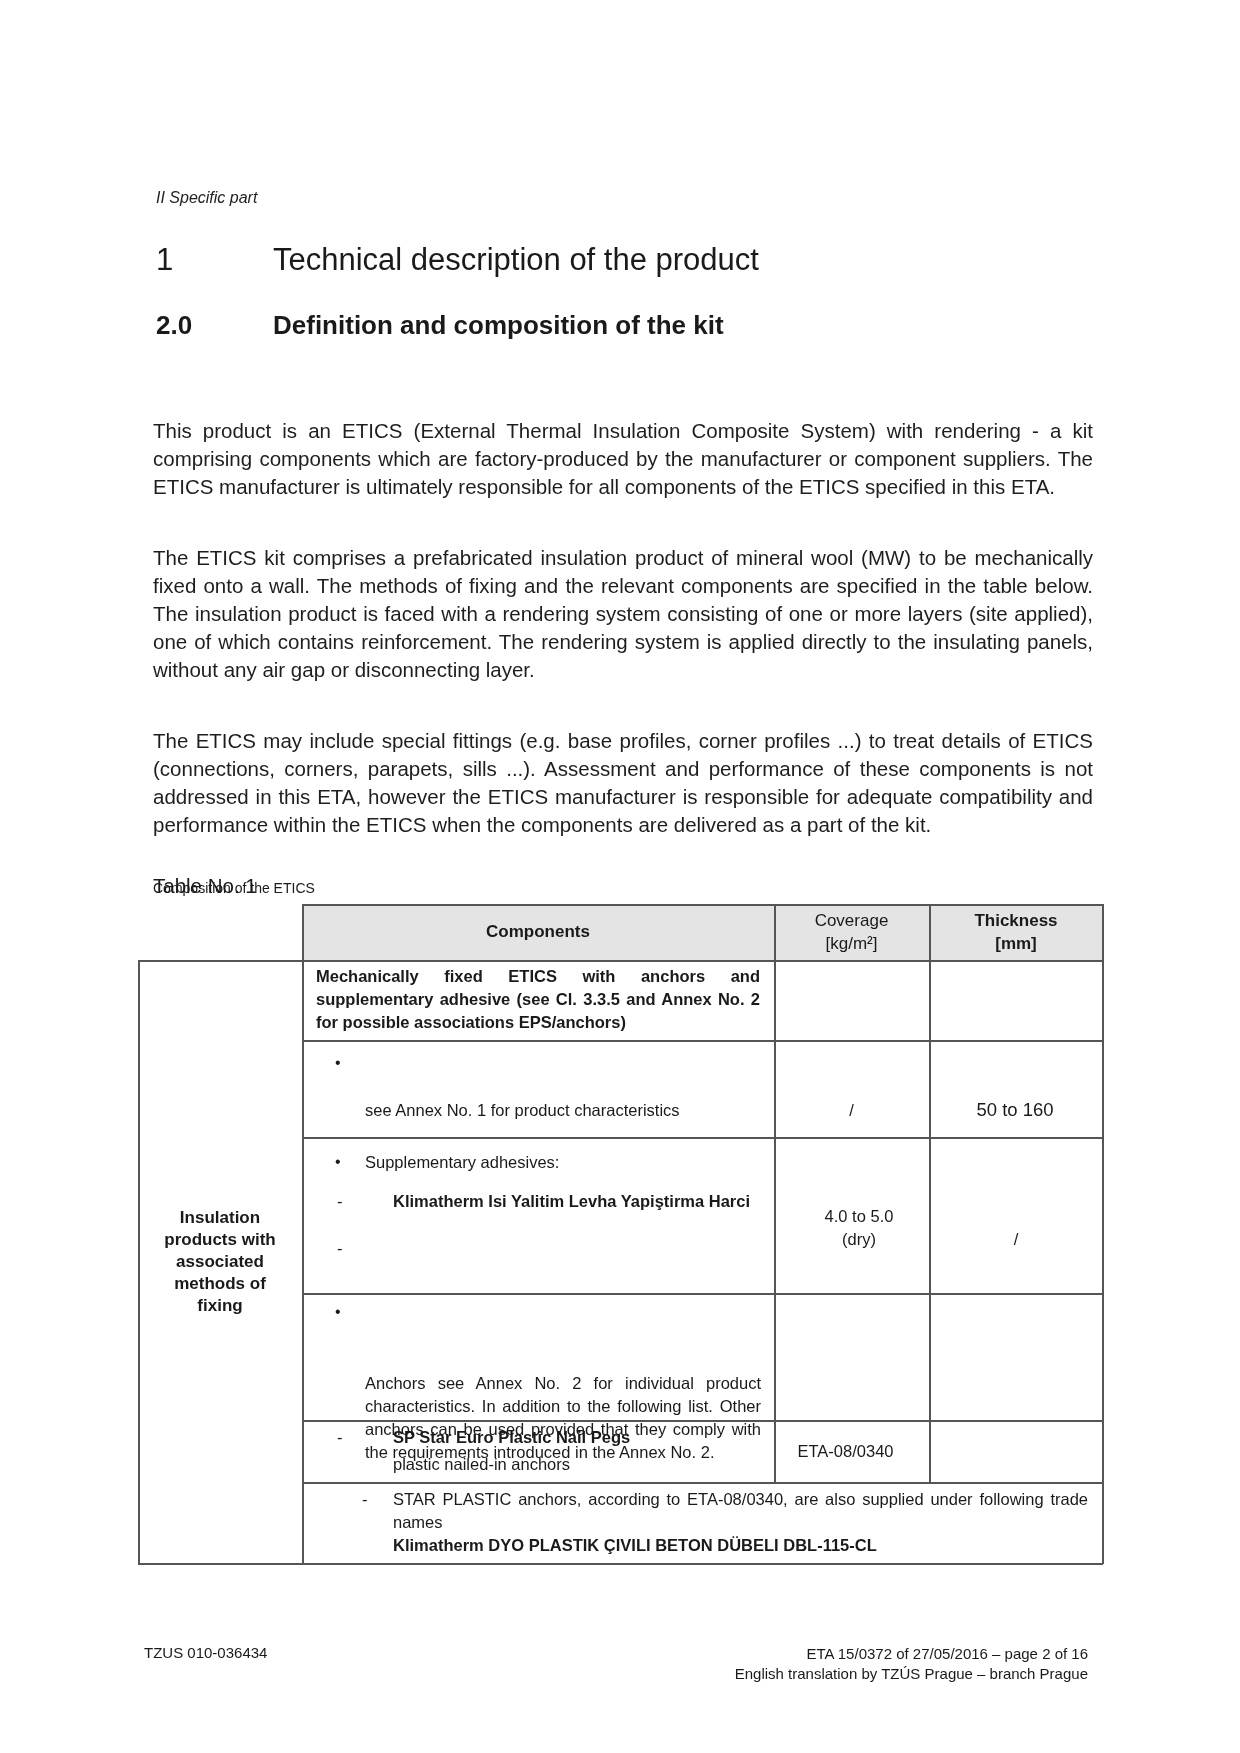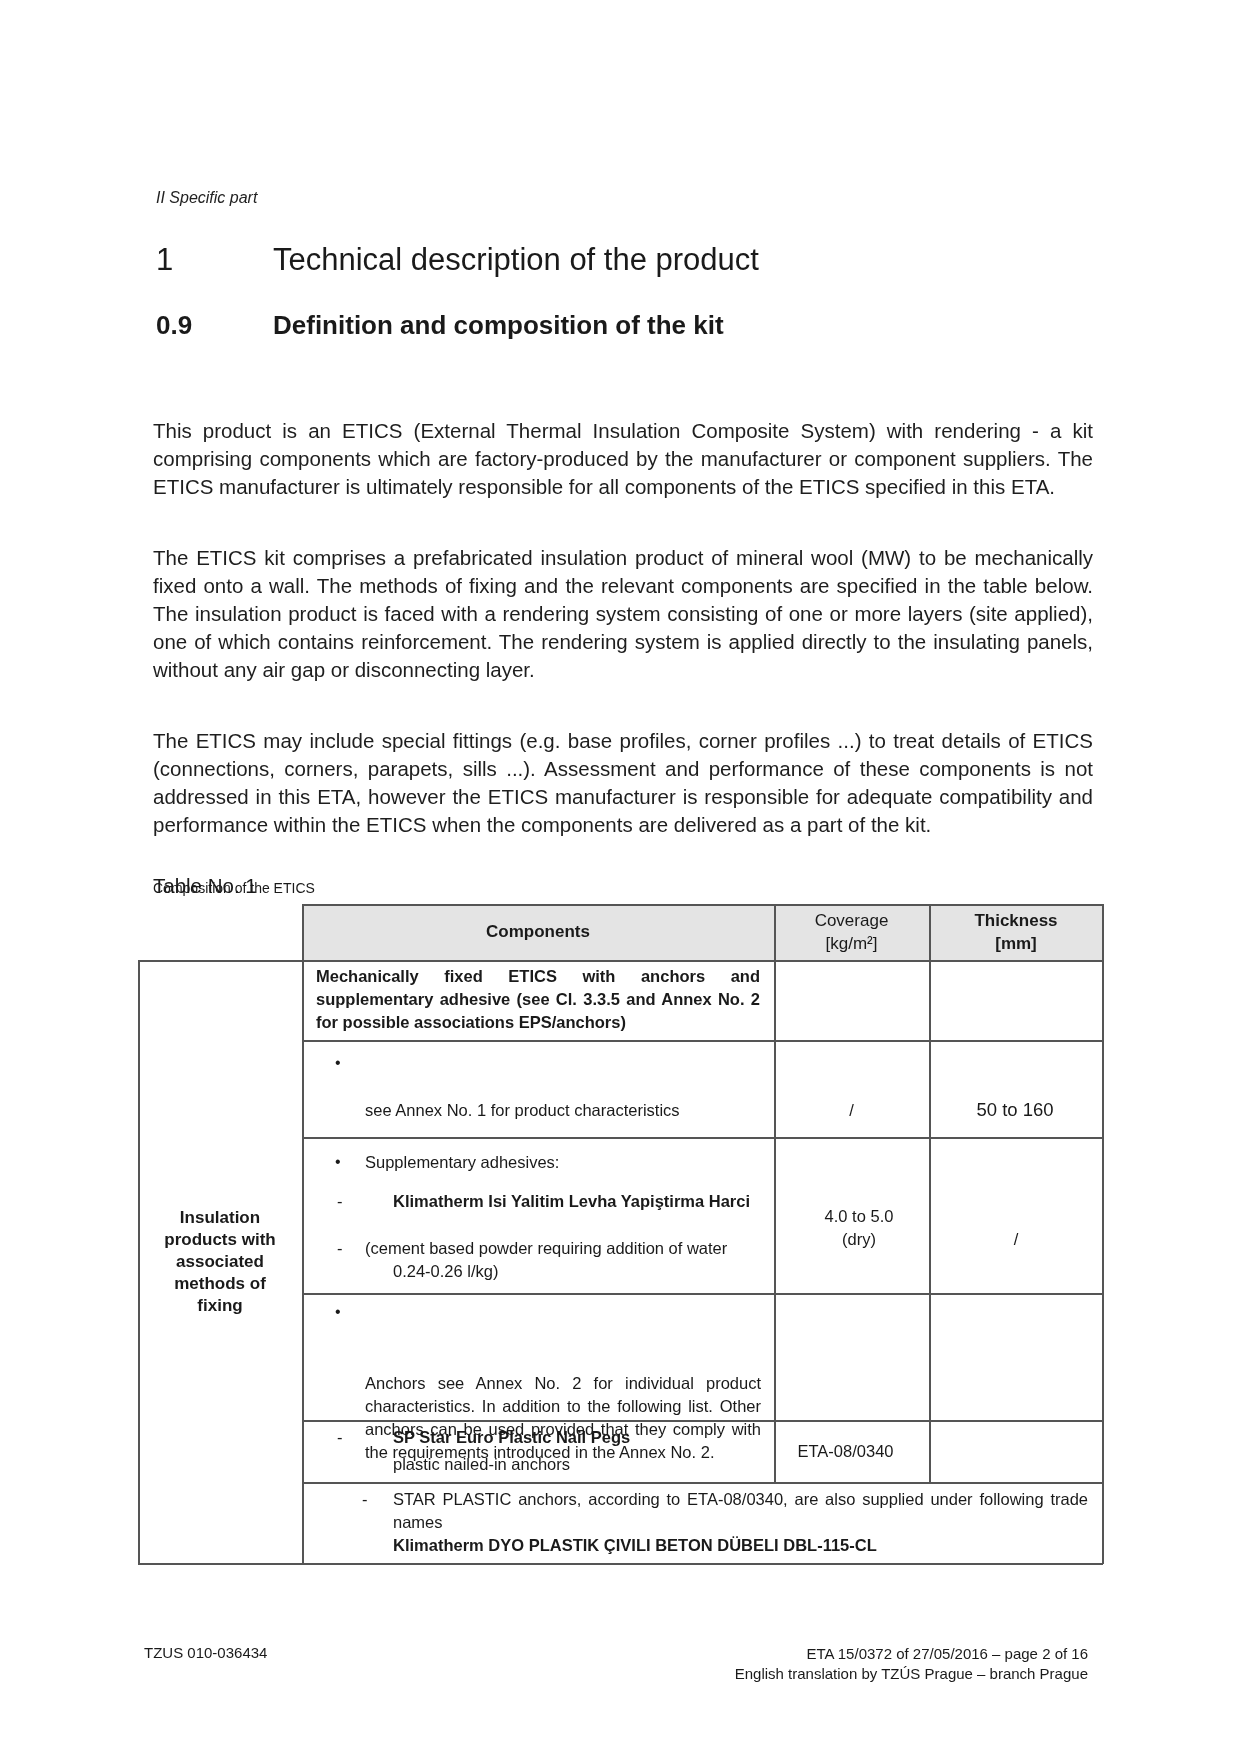--- a/index.html
+++ b/index.html
@@ -36,21 +36,21 @@
 
 <div class="page">
 
   <div class="section-label">II Specific part</div>
 
   <div class="h1">
     <span class="num">1</span><span>Technical description of the product</span>
   </div>
 
   <div class="h2">
-    <span class="num">0.9</span><span>Definition and composition of the kit</span>
+    <span class="num">2.0</span><span>Definition and composition of the kit</span>
   </div>
 
   <div class="body p1">This product is an ETICS (External Thermal Insulation Composite System) with rendering - a kit comprising components which are factory-produced by the manufacturer or component suppliers. The ETICS manufacturer is ultimately responsible for all components of the ETICS specified in this ETA.</div>
   <div class="body p2">The ETICS kit comprises a prefabricated insulation product of mineral wool (MW) to be mechanically fixed onto a wall. The methods of fixing and the relevant components are specified in the table below. The insulation product is faced with a rendering system consisting of one or more layers (site applied), one of which contains reinforcement. The rendering system is applied directly to the insulating panels, without any air gap or disconnecting layer.</div>
   <div class="body p3">The ETICS may include special fittings (e.g. base profiles, corner profiles ...) to treat details of ETICS (connections, corners, parapets, sills ...). Assessment and performance of these components is not addressed in this ETA, however the ETICS manufacturer is responsible for adequate compatibility and performance within the ETICS when the components are delivered as a part of the kit.</div>
 
   <div class="comp-label">Composition of the ETICS</div>
   <div class="table-label">Table No. 1</div>
 
   <div class="tbl" style="left:0;top:0;width:1240px;height:1753px;">
@@ -90,21 +90,20 @@
     <div class="bullet" style="left:335px;top:1051px;font-size:16px;">•</div>
     <div class="cell" style="left:365px;top:1099px;width:400px;">see Annex No. 1 for product characteristics</div>
     <div class="cell center" style="left:774px;top:1099px;width:155px;">/</div>
     <div class="cell center" style="left:929px;top:1098px;width:172px;font-size:18.5px;">50 to 160</div>
 
     <div class="bullet" style="left:335px;top:1150px;font-size:16px;">•</div>
     <div class="cell" style="left:365px;top:1151px;width:400px;">Supplementary adhesives:</div>
     <div class="bullet" style="left:337px;top:1190px;">-</div>
     <div class="cell bold" style="left:393px;top:1190px;width:372px;">Klimatherm Isi Yalitim Levha Yapiştirma Harci</div>
     <div class="bullet" style="left:337px;top:1237px;">-</div>
-    <div class="cell" style="left:365px;top:1237px;width:400px;padding-left:28px;text-indent:-28px;">(cement based powder requiring addition of water 0.24-0.26 l/kg)</div>
     <div class="cell center" style="left:778px;top:1205px;width:162px;">
       <div>4.0 to 5.0</div>
       <div>(dry)</div>
     </div>
     <div class="cell center" style="left:929px;top:1228px;width:174px;">/</div>
 
     <div class="bullet" style="left:335px;top:1300px;font-size:16px;">•</div>
     <div class="cell just" style="left:365px;top:1372px;width:396px;">Anchors see Annex No. 2 for individual product characteristics. In addition to the following list. Other anchors can be used provided that they comply with the requirements introduced in the Annex No. 2.</div>
 
     <div class="bullet" style="left:337px;top:1426px;">-</div>

